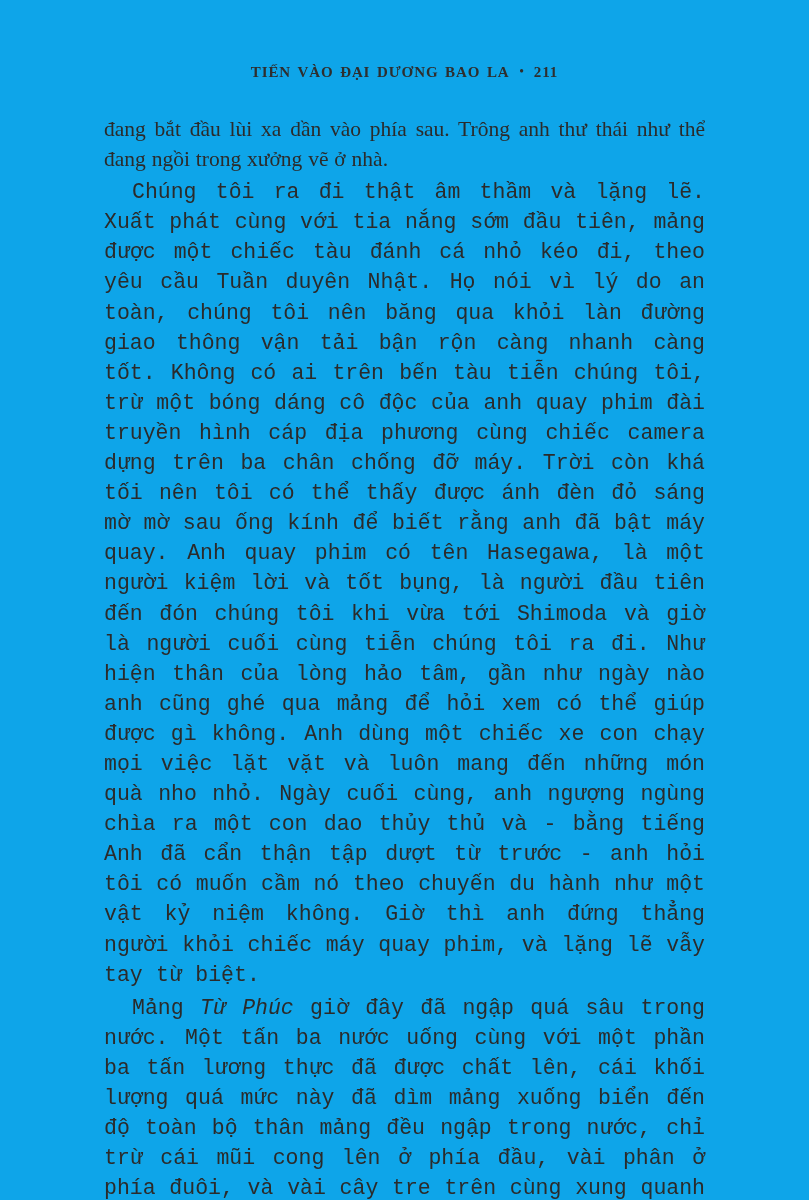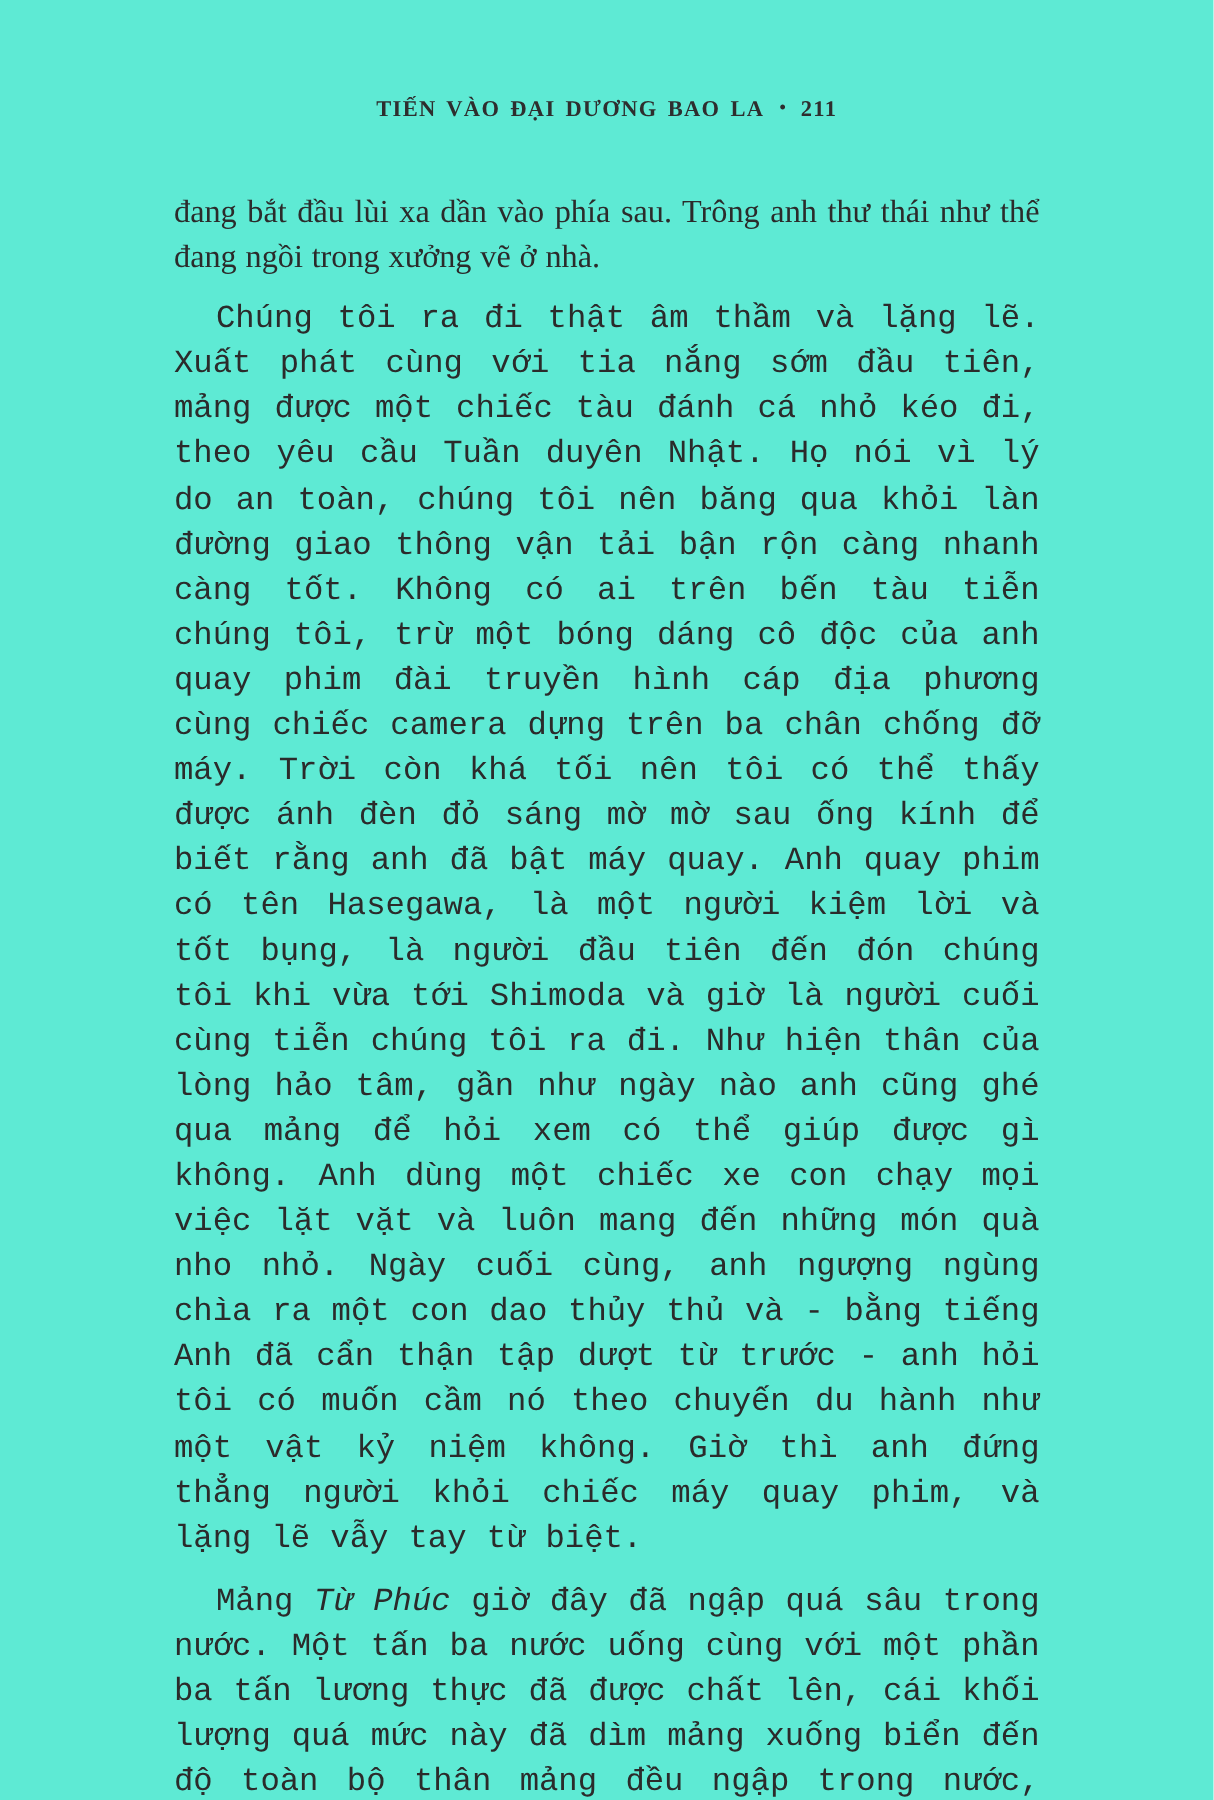--- a/index.html
+++ b/index.html
@@ -4,21 +4,21 @@
 <style>
   html, body {
     margin: 0;
     padding: 0;
     background: #ffffff;
   }
   .book-page {
     position: relative;
     width: 809px;
     height: 1200px;
-    background: #5eead4;
+    background: #0ea5e9;
     font-family: "Liberation Serif", serif;
     color: #2b2b2b;
     overflow: hidden;
   }
   .running-header {
     position: absolute;
     top: 64px;
     left: 104px;
     width: 601px;
     text-align: center;
@@ -41,21 +41,21 @@
     top: 114px;
     left: 104px;
     width: 601px;
     font-size: 21.5px;
     line-height: 30.1px;
     text-align: justify;
     text-justify: inter-word;
     word-spacing: 0.5px;
   }
   p.para {
-    margin: 12px;
+    margin: 0;
     padding: 0;
   }
   p.para + p.para {
     margin-top: 3px;
   }
   p.para.indent {
     text-indent: 28px;
     font-family: Liberation Mono, monospace;
   }
   .page-body em {

